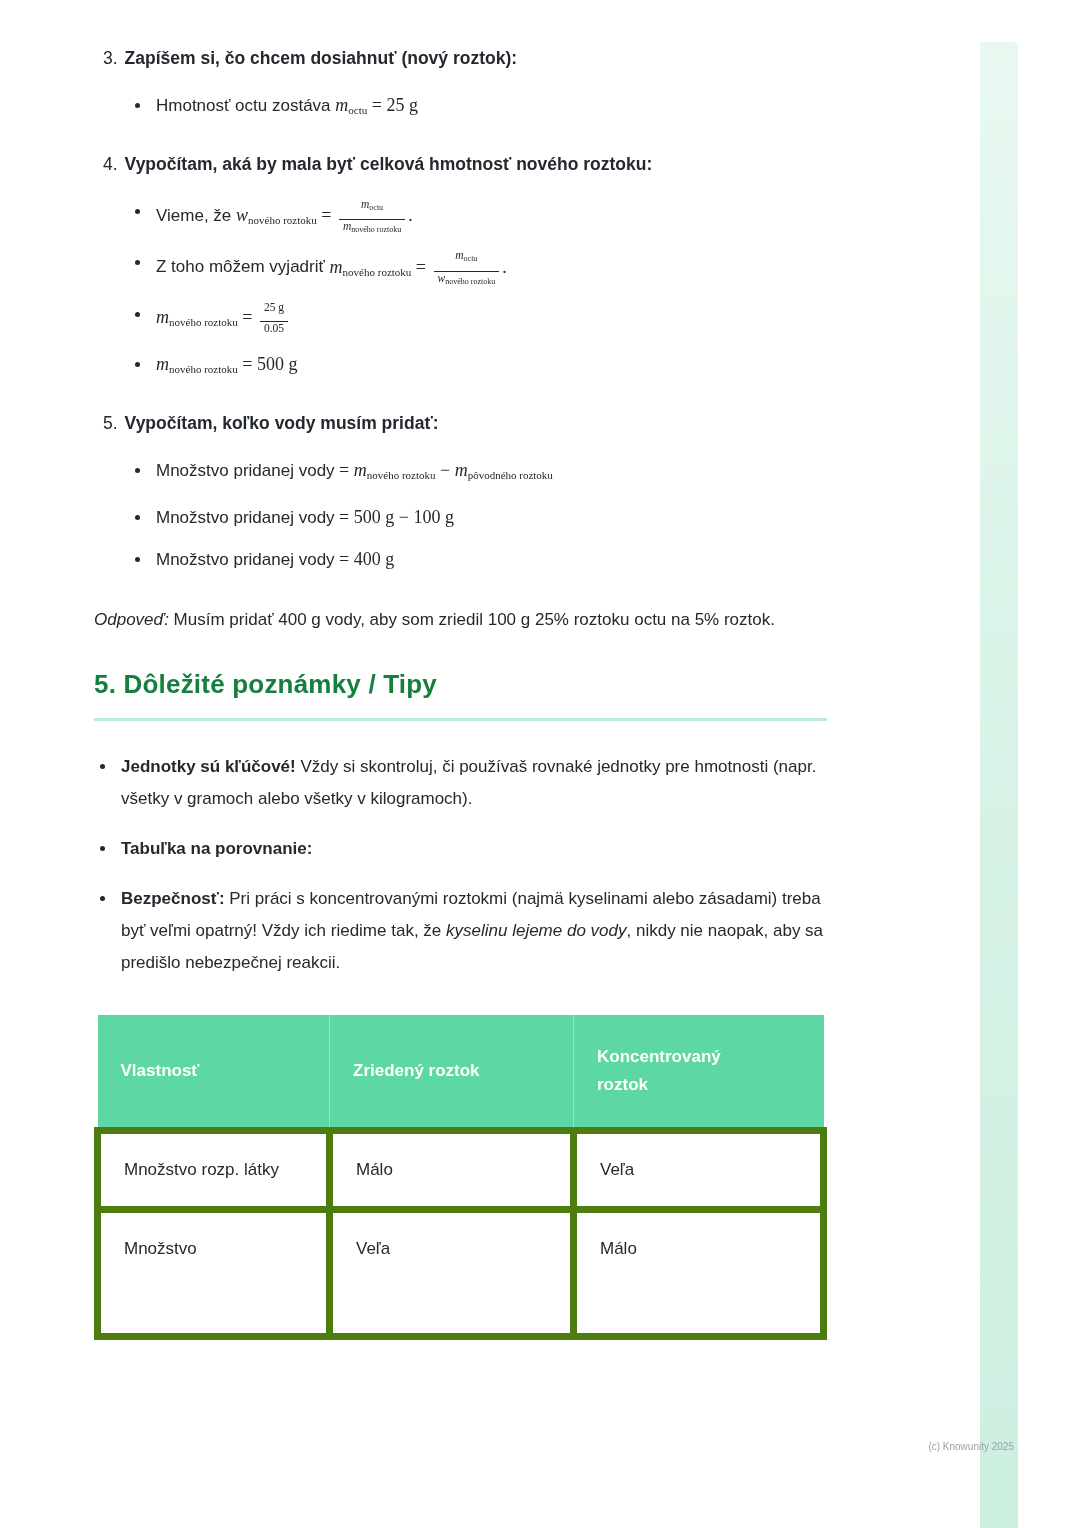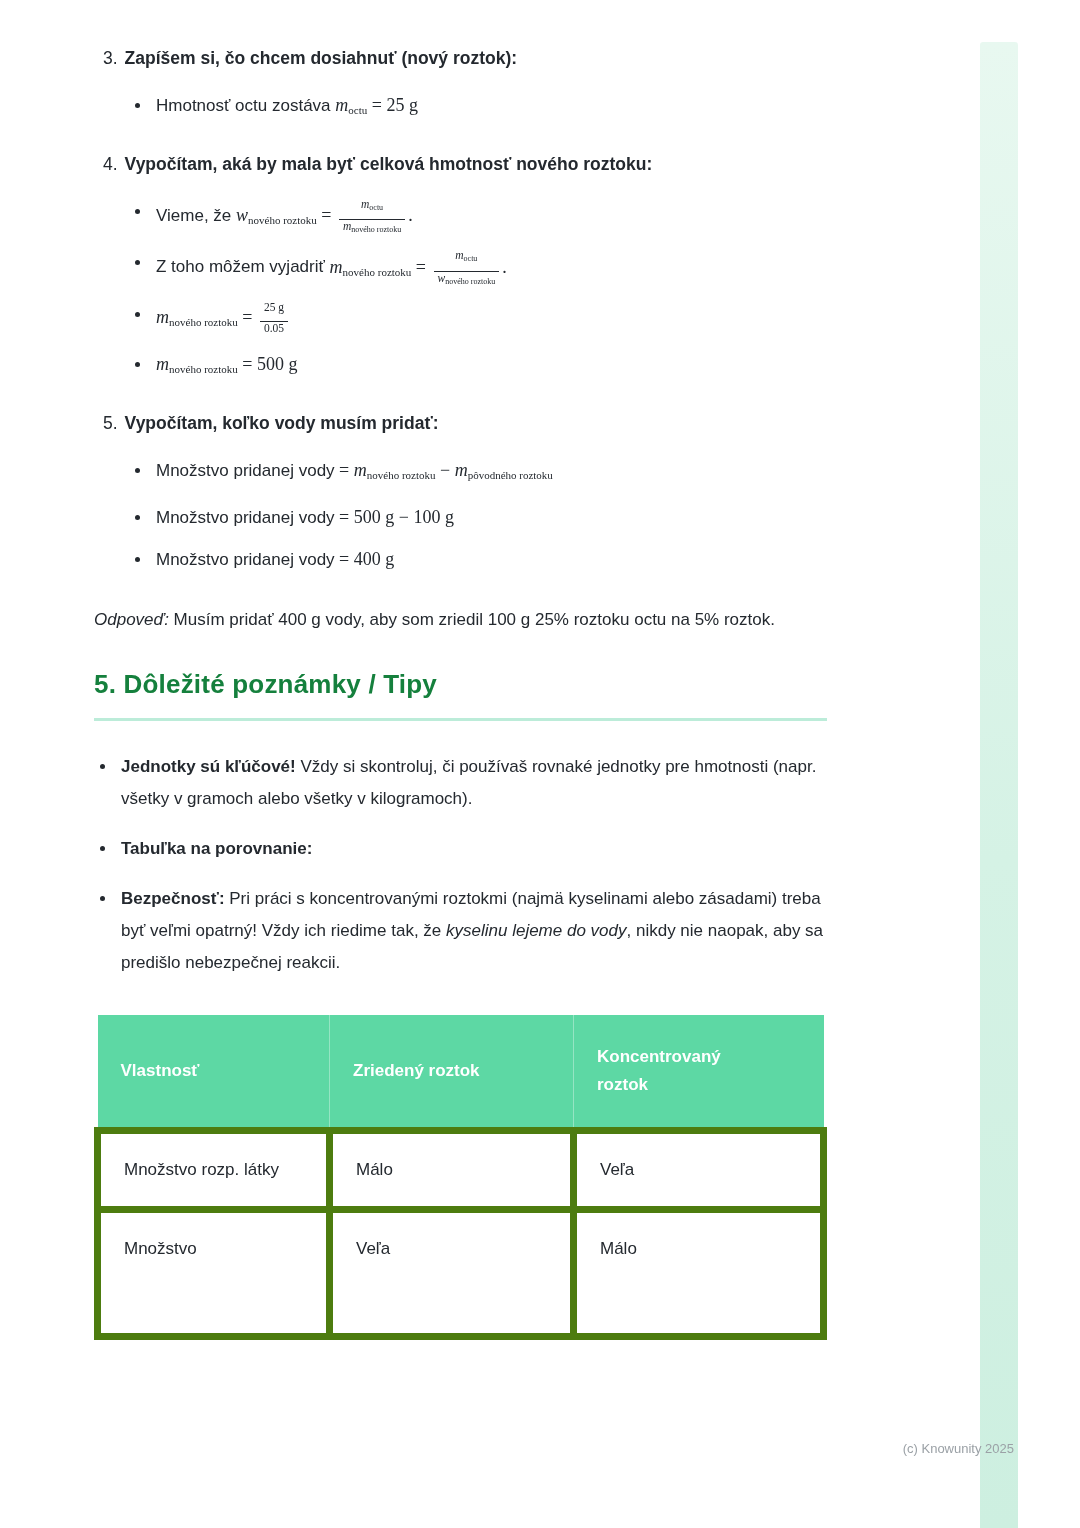--- a/index.html
+++ b/index.html
@@ -11,21 +11,21 @@
     overflow:hidden;
     position:relative;
     font-size:17px;
   }
   .accent-strip {
     position:absolute; right:62px; top:42px; width:38px; height:1486px;
     background:linear-gradient(180deg,#e8f8f0 0%,#d5f2e5 55%,#cdefe0 100%);
     border-radius:3px 3px 0 0; z-index:0;
   }
   .credit {
-    position:absolute; top:1441px; right:66px; font-size:13px; color:#9ba1a6; z-index:2;
+    position:absolute; top:1441px; right:66px; font-size:10px; color:#9ba1a6; z-index:2;
   }
   .content { position:absolute; left:94px; top:46px; width:733px; z-index:1; }
 
   
   .step { margin-bottom:28px; }
   .step-title { display:flex; font-size:17.5px; line-height:24px; margin-bottom:22px; padding-left:9px; }
   .step-num { margin-right:7px; font-weight:400; }
   .step-title b { font-weight:700; }
 
   .li { display:flex; align-items:flex-start; margin:0 0 15px 41px; line-height:27px; }

